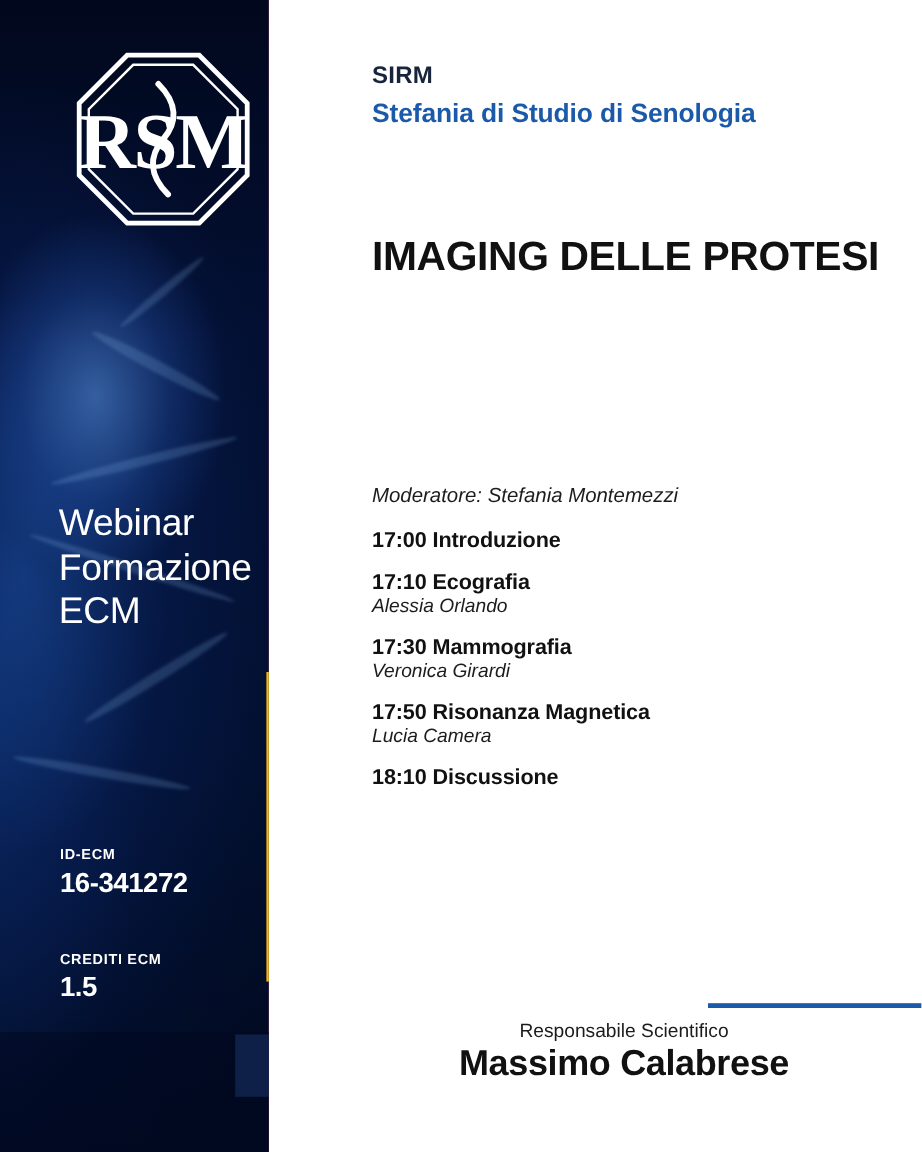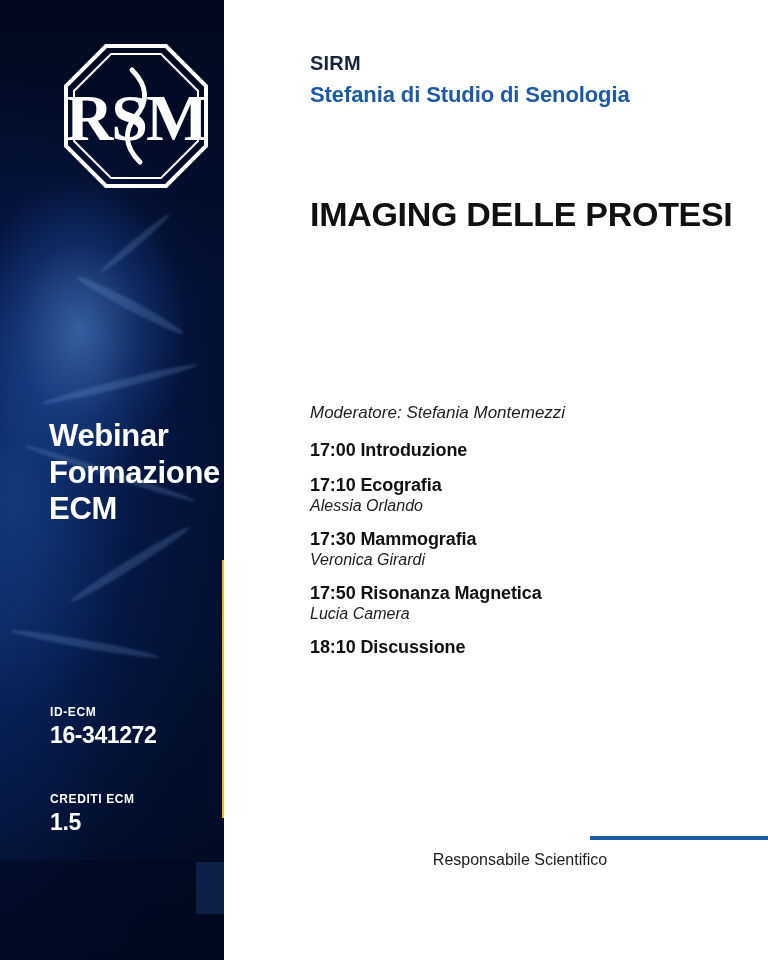--- a/index.html
+++ b/index.html
@@ -64,21 +64,21 @@
   }
   .sirm-logo svg { display: block; }
 
   .left-title {
     position: absolute;
     left: 49px;
     top: 418px;
     width: 215px;
     color: #ffffff;
     font-size: 31px;
-    font-weight: bold;
+    font-weight: normal;
     line-height: 1.18;
     letter-spacing: -0.3px;
   }
 
   .idecm-label {
     position: absolute;
     left: 50px;
     top: 705px;
     color: #ffffff;
     font-size: 12px;
@@ -299,15 +299,16 @@
         <div class="agenda-line">17:50 Risonanza Magnetica</div>
         <div class="agenda-speaker">Lucia Camera</div>
       </div>
       <div class="agenda-item">
         <div class="agenda-line">18:10 Discussione</div>
       </div>
     </div>
 
     <div class="footer-rule"></div>
     <div class="footer-role">Responsabile Scientifico</div>
+    <div class="footer-name">Massimo Calabrese</div>
   </div>
 
 </div>
 
 </body></html>

